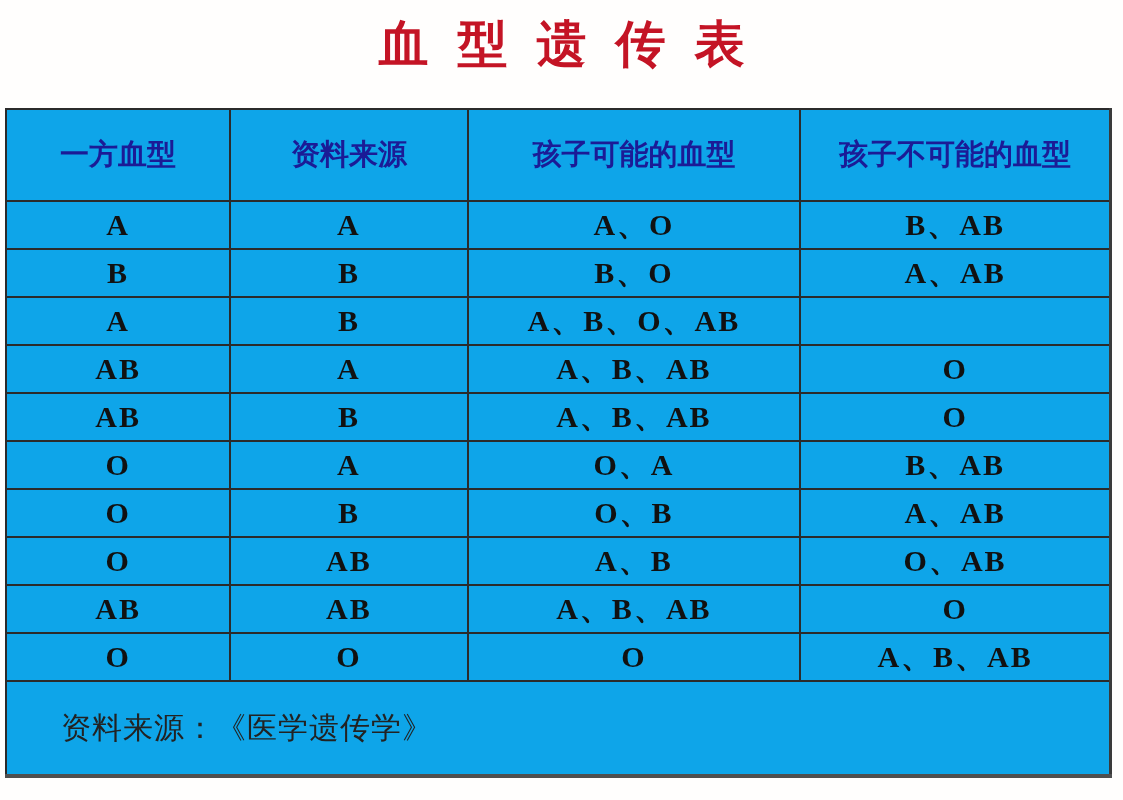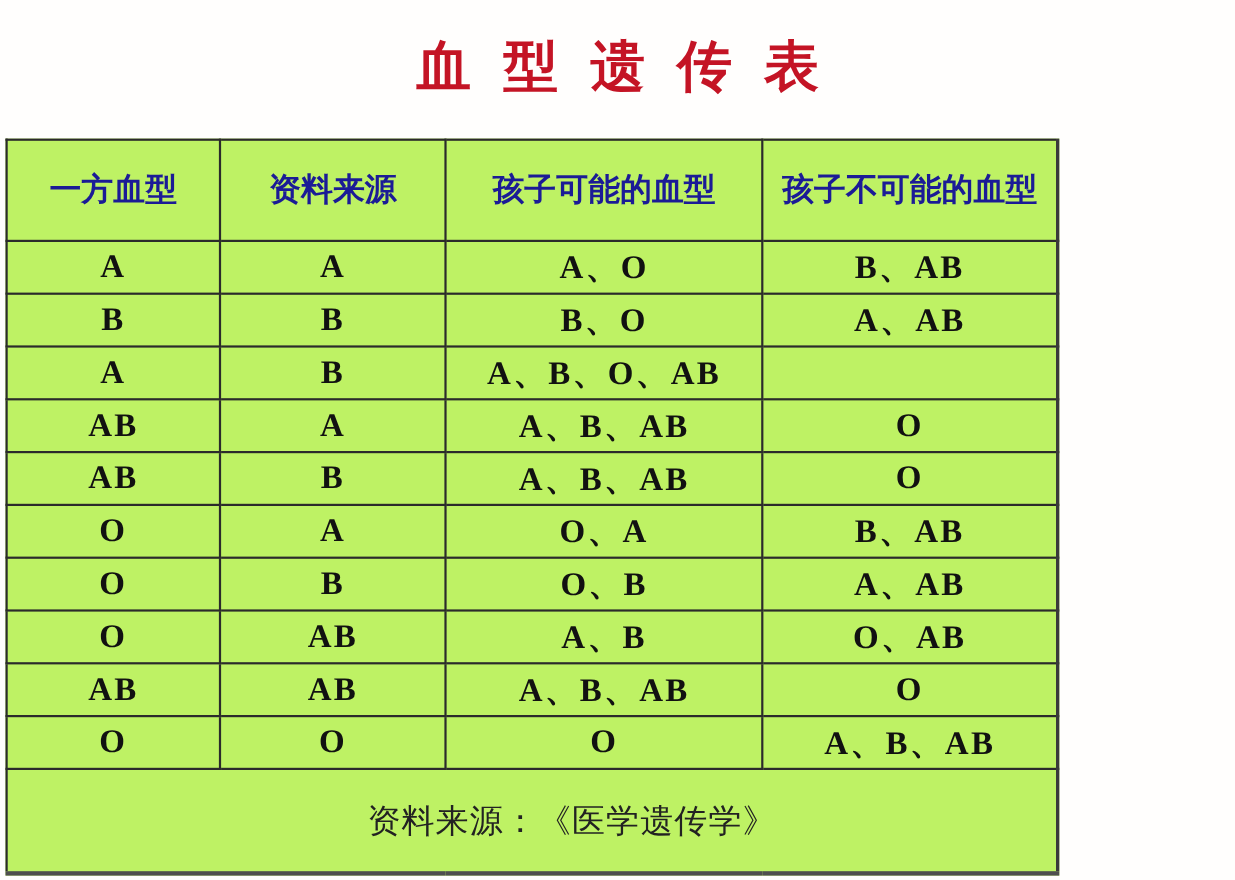--- a/index.html
+++ b/index.html
@@ -9,38 +9,38 @@
   }
   .page {
     position: relative;
     width: 1123px;
     height: 800px;
     background: #fffefd;
     overflow: hidden;
     font-family: "Liberation Serif", "DejaVu Serif", serif;
   }
   .title {
-    margin: 16px;
+    margin: 0;
     padding-top: 14px;
     height: 80px;
     text-align: center;
     font-family: "DejaVu Serif", "Liberation Serif", serif;
     font-size: 50px;
     font-weight: bold;
     color: var(--title-color, #c41425);
     letter-spacing: 0.58em;
     text-indent: 0.58em;
     line-height: 60px;
   }
   table.blood-table {
-    width: 958px;
+    width: 1107px;
     margin: 14px 5px 0 5px;
     border-collapse: collapse;
     table-layout: fixed;
-    background: #bef264;
+    background: #0ea5e9;
     border: 2px solid #2b2b2b;
     border-bottom: 4px solid #4f4f4f;
     border-right: 3px solid #3a3a3a;
   }
   col.c1 { width: 20.3%; }
   col.c2 { width: 21.5%; }
   col.c3 { width: 30.1%; }
   col.c4 { width: 28.1%; }
   th, td {
     border: 2px solid #2b2b2b;
@@ -59,22 +59,22 @@
   tbody td {
     height: 44px;
     font-family: "Liberation Serif", "DejaVu Serif", serif;
     font-weight: bold;
     font-size: 30px;
     color: #111111;
     letter-spacing: 2px;
   }
   tfoot td.source {
     height: 90px;
-    text-align: center;
-    padding-left: 74px;
+    text-align: left;
+    padding-left: 54px;
     font-family: "Liberation Serif", "DejaVu Serif", serif;
     font-weight: normal;
     font-size: 30px;
     color: #222222;
     letter-spacing: 1px;
   }
 </style>
 </head>
 <body>
 

